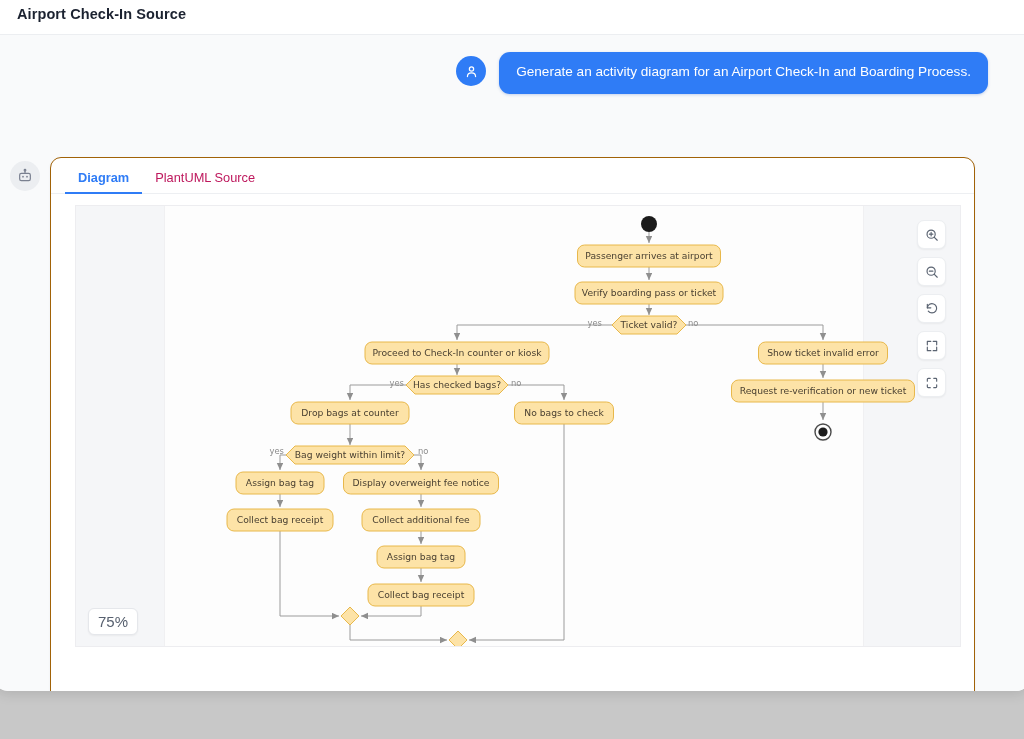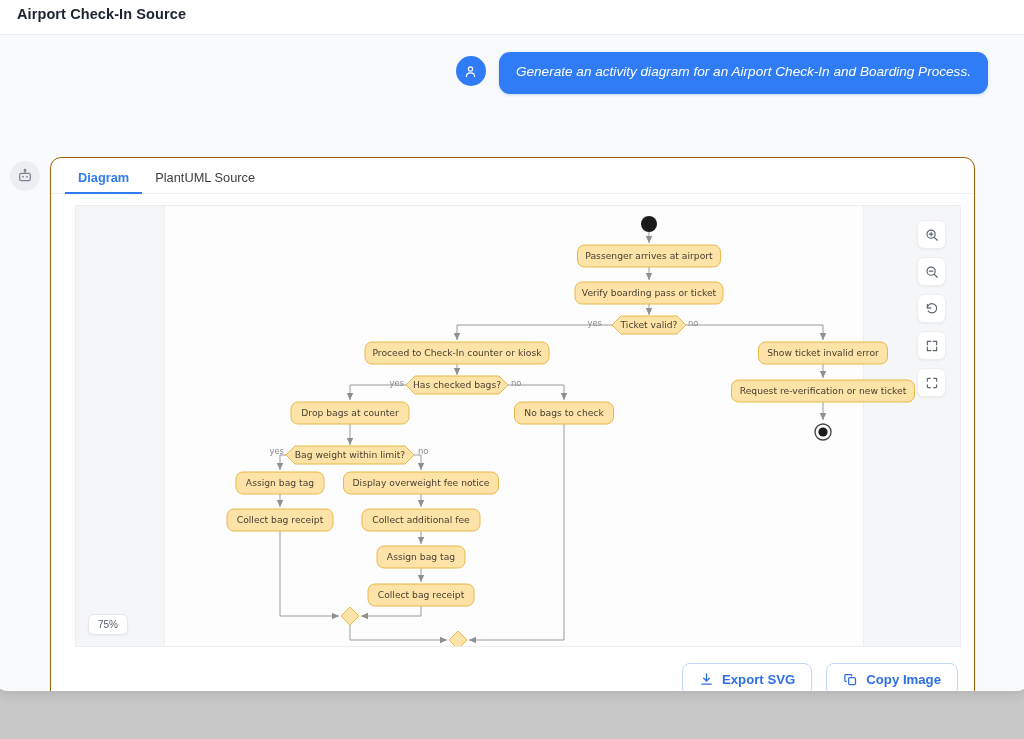--- a/index.html
+++ b/index.html
@@ -41,21 +41,21 @@
   .content-area {
     position: absolute; left: 0; top: 41px;
     width: 100%; height: 656px;
     background: #f9fafb;
   }
 
   
   .prompt-row {
     position: absolute;
     right: 42px; top: 17px;
-    display: flex; align-items: flex-start; gap: 13px; font-style: italic;
+    display: flex; align-items: flex-start; gap: 13px;
   }
   .user-avatar {
     width: 30px; height: 30px; border-radius: 50%;
     background: #2f7cf6;
     display: flex; align-items: center; justify-content: center;
     flex: 0 0 auto;
     margin-top: 4px;
   }
   .prompt-bubble {
     background: #2f7cf6;
@@ -93,21 +93,21 @@
   
   .tabs {
     position: absolute; left: 0; top: 0;
     width: 100%; height: 36px;
     display: flex; align-items: flex-end;
     padding-left: 14px;
     border-bottom: 1px solid #edeff2;
   }
   .tab {
     font-size: 12.8px;
-    color: #404040;
+    color: #be185d;
     padding: 0 13px 8px 13px;
     cursor: pointer;
     position: relative;
     font-weight: 500;
   }
   .tab.active {
     color: #2f7cf6;
     font-weight: 600;
   }
   .tab.active::after {
@@ -137,21 +137,21 @@
   .diagram-svg { position: absolute; left: 0; top: 0; }
 
   
   .zoom-badge {
     position: absolute;
     left: 12px; bottom: 11px;
     background: #ffffff;
     border: 1px solid #e5e7eb;
     border-radius: 6px;
     padding: 4px 9px;
-    font-size: 10px;
+    font-size: 15px;
     color: #57606f;
     box-shadow: 0 1px 2px rgba(0,0,0,.05);
   }
 
   
   .canvas-toolbar {
     position: absolute;
     right: 14px; top: 14px;
     display: flex; flex-direction: column; gap: 8px;
   }
@@ -411,33 +411,16 @@
             <svg width="14" height="14" viewBox="0 0 24 24" fill="none" stroke="currentColor" stroke-width="2" stroke-linecap="round" stroke-linejoin="round">
               <path d="M4 9V5.5A1.5 1.5 0 0 1 5.5 4H9"></path>
                 <path d="M15 4h3.5A1.5 1.5 0 0 1 20 5.5V9"></path>
               <path d="M20 15v3.5a1.5 1.5 0 0 1-1.5 1.5H15"></path>
                 <path d="M9 20H5.5A1.5 1.5 0 0 1 4 18.5V15"></path>
             </svg>
           </div>
         </div>
       </div>
 
-      <div class="card-footer">
-        <div class="action-btn">
-          <svg width="15" height="15" viewBox="0 0 24 24" fill="none" stroke="currentColor" stroke-width="2.1" stroke-linecap="round" stroke-linejoin="round">
-            <path d="M12 3v11"></path>
-              <polyline points="7.5,10 12,14.5 16.5,10"></polyline>
-            <path d="M4.5 19.5h15"></path>
-          </svg>
-          <span>Export SVG</span>
-        </div>
-        <div class="action-btn">
-          <svg width="15" height="15" viewBox="0 0 24 24" fill="none" stroke="currentColor" stroke-width="2" stroke-linecap="round" stroke-linejoin="round">
-            <rect x="9" y="9" width="11" height="11" rx="2"></rect>
-            <path d="M5 15H4.5A1.5 1.5 0 0 1 3 13.5V5.5A1.5 1.5 0 0 1 4.5 4h8A1.5 1.5 0 0 1 14 5.5V6"></path>
-          </svg>
-          <span>Copy Image</span>
-        </div>
-      </div>
 
     </div>
   </div>
 </div>
 
 </body></html>

